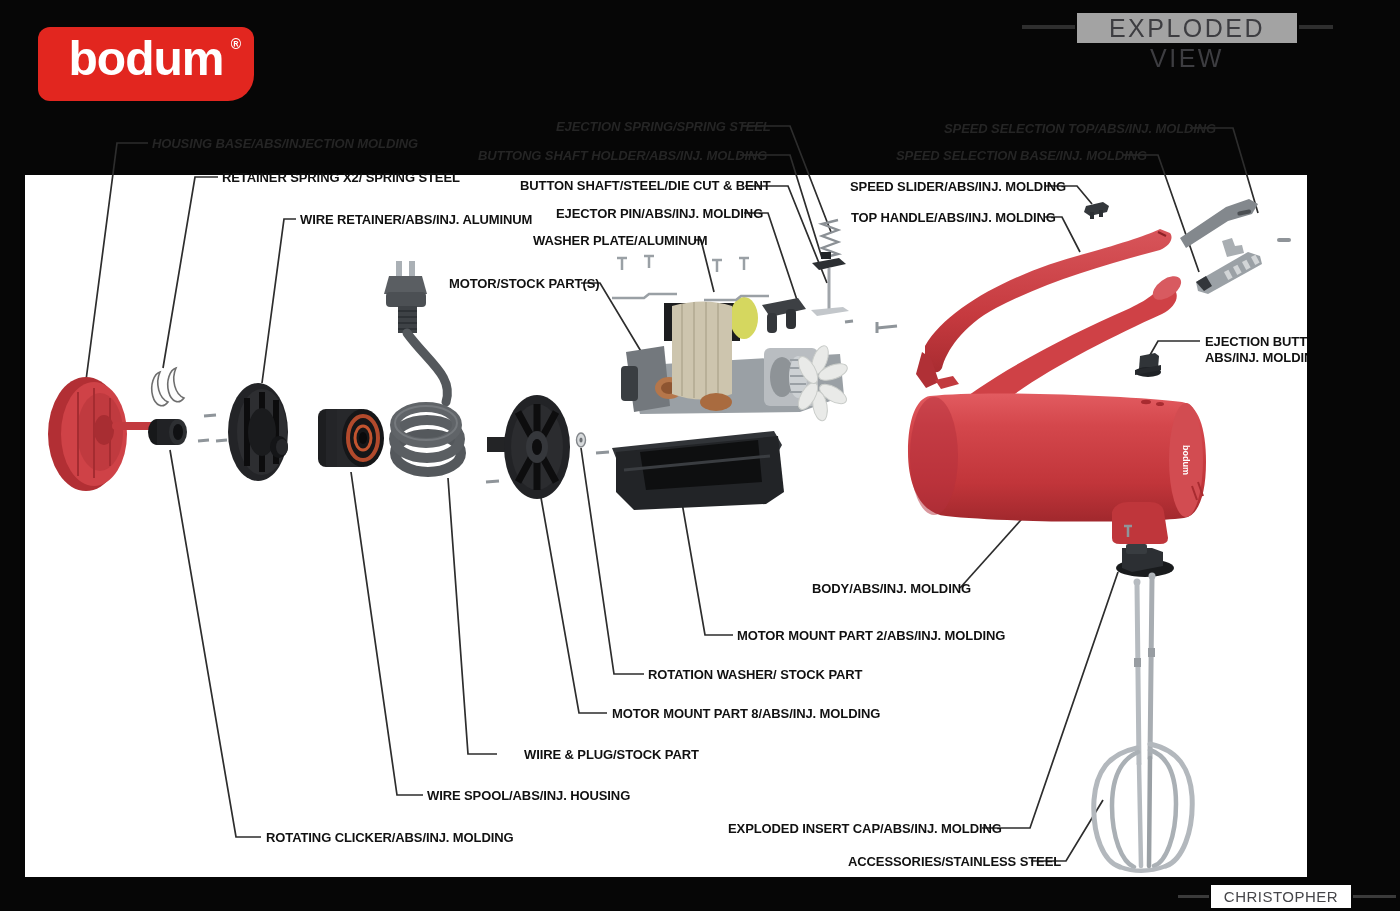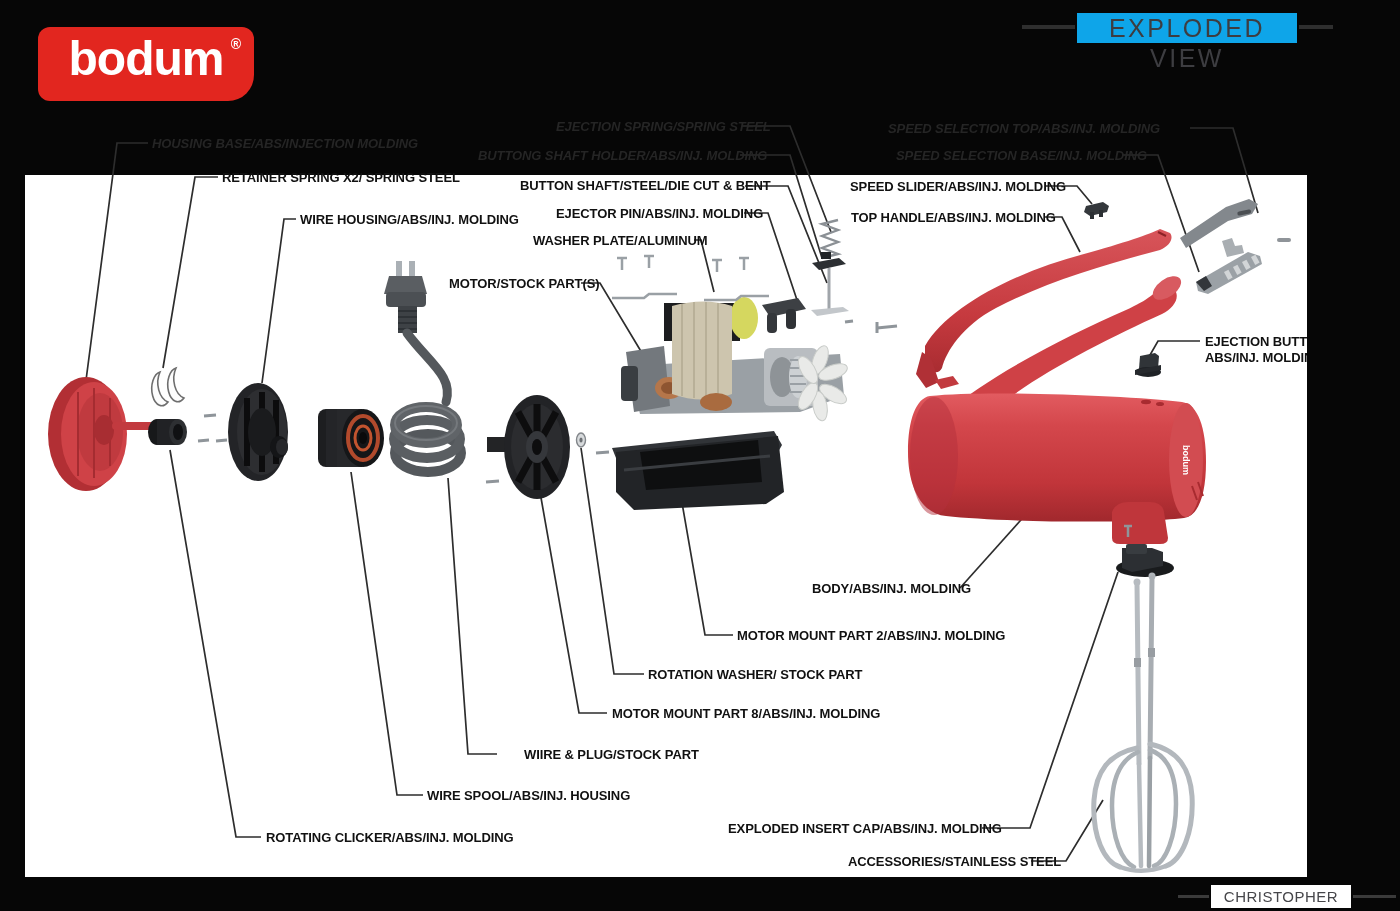--- a/index.html
+++ b/index.html
@@ -14,21 +14,21 @@
   .label.dark{color:#252525;font-style:italic;}
   
   #rightcrop{position:absolute;left:1307px;top:0;width:93px;height:911px;background:#060606;z-index:4;}
   
   #logo{position:absolute;left:38px;top:27px;width:216px;height:74px;background:#e2261f;
         border-radius:12px 12px 26px 12px;z-index:5;}
   #logo .word{position:absolute;left:0;right:0;top:4px;text-align:center;color:#ffffff;
         font:700 48px "Liberation Sans",sans-serif;letter-spacing:-1px;}
   #logo .reg{position:absolute;right:13px;top:9px;color:#ffffff;font:700 14px "Liberation Sans",sans-serif;}
   
-  #titlebox{position:absolute;left:1077px;top:13px;width:220px;height:30px;background:#0ea5e9;
+  #titlebox{position:absolute;left:1077px;top:13px;width:220px;height:30px;background:#a3a3a3;
         z-index:5;text-align:center;}
   #titlebox span{font:400 25px "Liberation Sans",sans-serif;color:#3d3d41;letter-spacing:2.5px;line-height:30px;}
   .rule{position:absolute;background:#2e2e2e;z-index:5;}
   
   #creditbox{position:absolute;left:1211px;top:885px;width:140px;height:23px;background:#ffffff;
         z-index:6;text-align:center;}
   #creditbox span{font:400 15px "Liberation Sans",sans-serif;color:#46464a;letter-spacing:.5px;line-height:23px;}
 </style>
 </head>
 <body>
@@ -296,28 +296,28 @@
       <path d="M1138,752 C1120,760 1112,780 1112,806 C1112,838 1122,862 1134,867" stroke="#aab0b5" stroke-width="4.5"></path>
       <path d="M1150,750 C1168,756 1176,776 1176,804 C1176,836 1166,862 1154,866" stroke="#aab0b5" stroke-width="4.5"></path>
       <line x1="1139" y1="764" x2="1141" y2="866" stroke="#b6bbc0" stroke-width="4.5"></line>
       <line x1="1150" y1="758" x2="1149" y2="866" stroke="#9aa0a5" stroke-width="4.5"></line>
       <path d="M1120,867 q22,8 46,-1" stroke="#b3b8bd" stroke-width="4.5"></path>
     </g>
   </svg>
 
   <div class="label dark" style="left:152px;top:143px">HOUSING BASE/ABS/INJECTION MOLDING</div>
   <div class="label" style="left:222px;top:177px">RETAINER SPRING X2/ SPRING STEEL</div>
-  <div class="label" style="left:300px;top:219px">WIRE HOUSING/ABS/INJ. MOLDING</div>
+  <div class="label" style="left:300px;top:219px">WIRE RETAINER/ABS/INJ. ALUMINUM</div>
   <div class="label dark" style="left:556px;top:126px">EJECTION SPRING/SPRING STEEL</div>
   <div class="label dark" style="left:478px;top:155px">BUTTONG SHAFT HOLDER/ABS/INJ. MOLDING</div>
   <div class="label" style="left:520px;top:185px">BUTTON SHAFT/STEEL/DIE CUT &amp; BENT</div>
   <div class="label" style="left:556px;top:213px">EJECTOR PIN/ABS/INJ. MOLDING</div>
   <div class="label" style="left:533px;top:240px">WASHER PLATE/ALUMINUM</div>
   <div class="label" style="left:449px;top:283px">MOTOR/STOCK PART(S)</div>
-  <div class="label dark" style="left:888px;top:128px">SPEED SELECTION TOP/ABS/INJ. MOLDING</div>
+  <div class="label dark" style="left:944px;top:128px">SPEED SELECTION TOP/ABS/INJ. MOLDING</div>
   <div class="label dark" style="left:896px;top:155px">SPEED SELECTION BASE/INJ. MOLDING</div>
   <div class="label" style="left:850px;top:186px">SPEED SLIDER/ABS/INJ. MOLDING</div>
   <div class="label" style="left:851px;top:217px">TOP HANDLE/ABS/INJ. MOLDING</div>
   <div class="label" style="left:1205px;top:341px">EJECTION BUTTON/</div>
   <div class="label" style="left:1205px;top:357px">ABS/INJ. MOLDING</div>
   <div class="label" style="left:812px;top:588px">BODY/ABS/INJ. MOLDING</div>
   <div class="label" style="left:737px;top:635px">MOTOR MOUNT PART 2/ABS/INJ. MOLDING</div>
   <div class="label" style="left:648px;top:674px">ROTATION WASHER/ STOCK PART</div>
   <div class="label" style="left:612px;top:713px">MOTOR MOUNT PART 8/ABS/INJ. MOLDING</div>
   <div class="label" style="left:524px;top:754px">WIIRE &amp; PLUG/STOCK PART</div>

